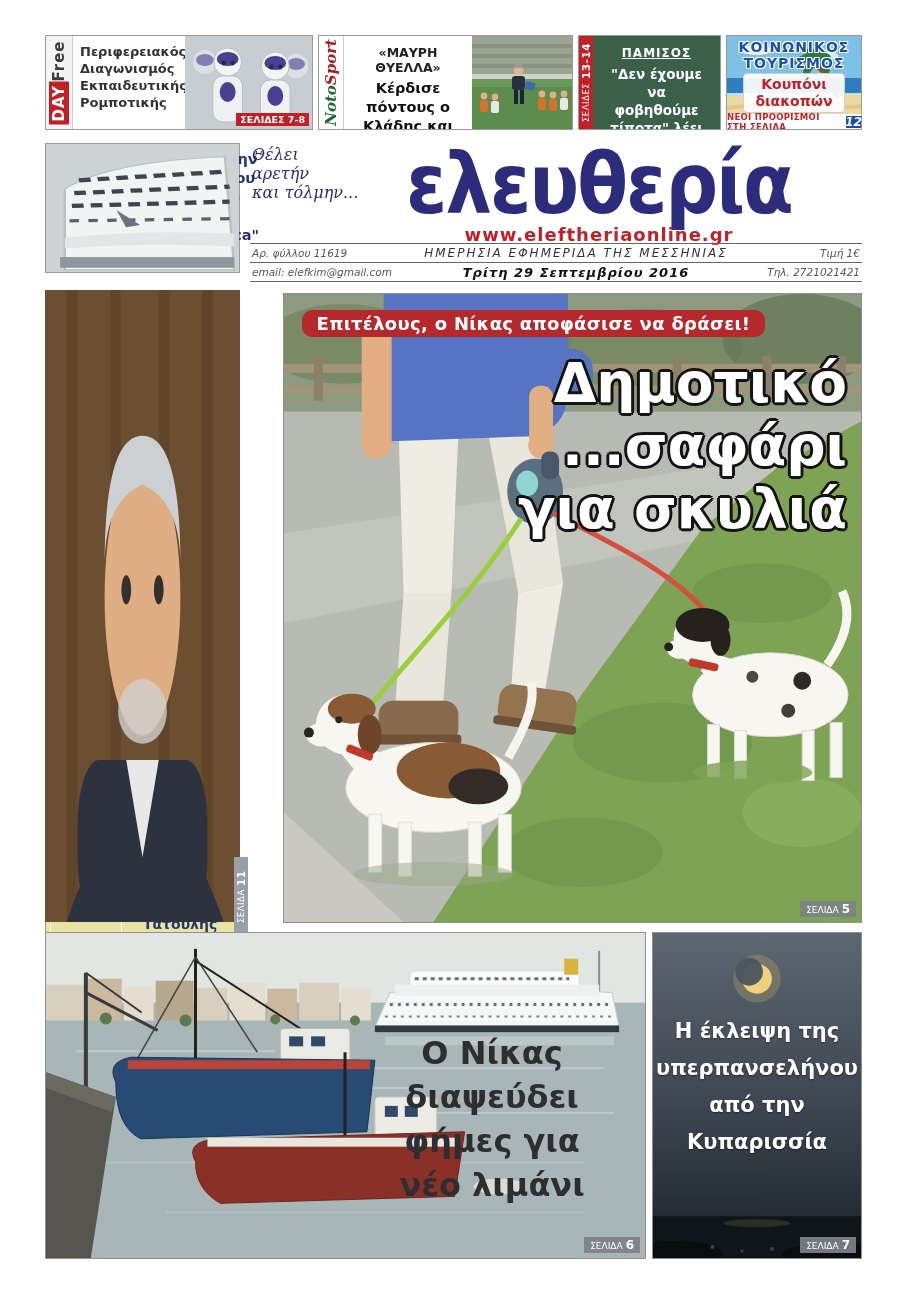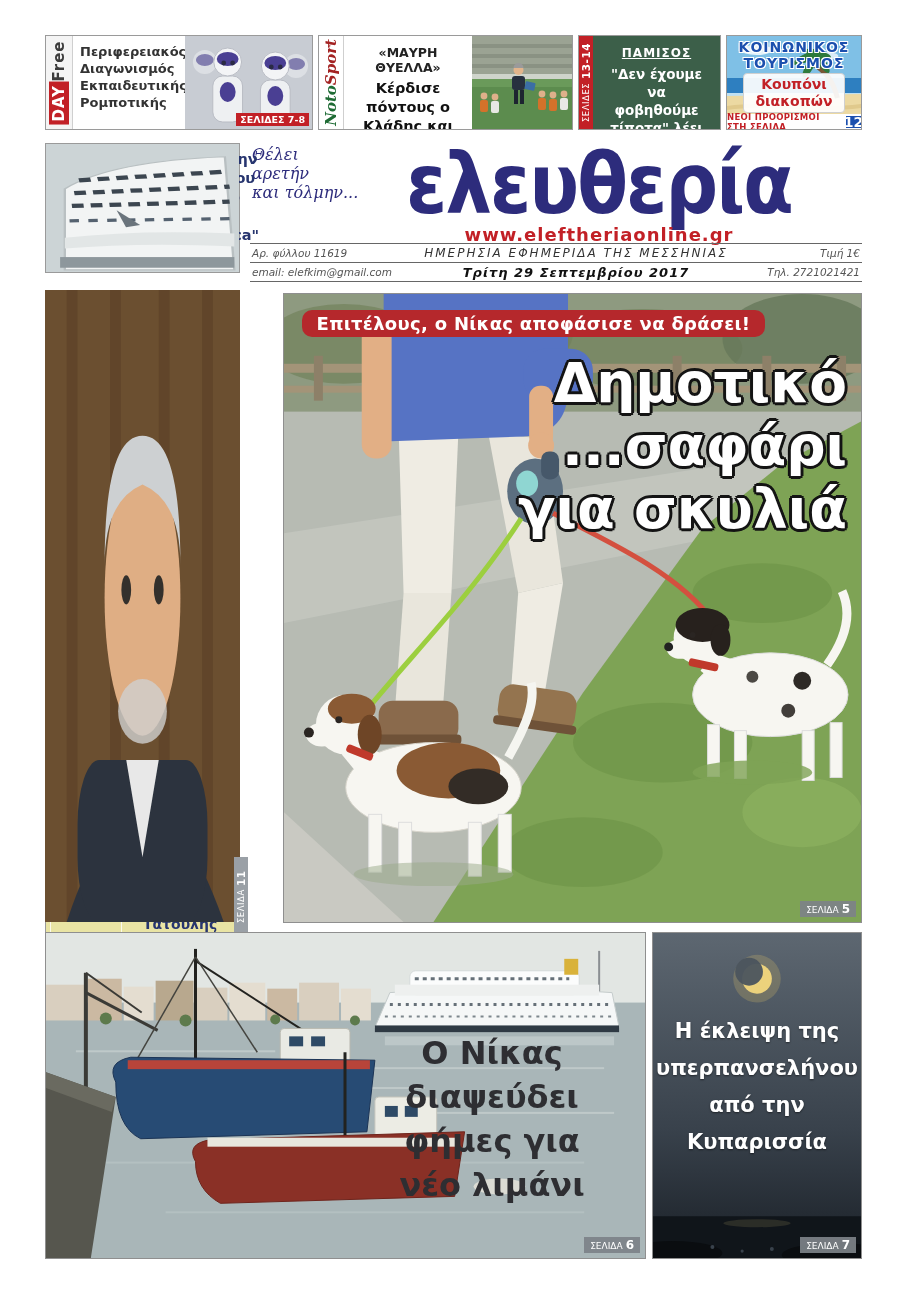--- a/index.html
+++ b/index.html
@@ -44,21 +44,21 @@
   .pam-head { font-size:13.5px; font-weight:bold; line-height:18px; }
 
   .promo-tourism { display:block; }
   .tour-bg { position:absolute; inset:0; }
   .tour-title { position:absolute; top:3px; left:0; right:0; text-align:center; font-size:14px; font-weight:bold; letter-spacing:1px; color:#1b4fae;
     text-shadow:-1px -1px 0 #fff,1px -1px 0 #fff,-1px 1px 0 #fff,1px 1px 0 #fff; line-height:16px; }
   .tour-coupon { position:absolute; top:37px; left:16px; right:16px; background:rgba(255,255,255,.92); border:1px solid #d0d0d0; border-radius:4px; text-align:center;
     color:#c22026; font-weight:bold; font-size:14px; line-height:17px; padding:2px 0; }
   .tour-footer { position:absolute; left:0; right:0; bottom:0; height:15px; background:#fff; display:flex; align-items:center; justify-content:center; gap:10px; }
   .tour-footer-text { color:#c22026; font-size:8.5px; font-weight:bold; letter-spacing:.3px; }
-  .tour-page { background:#1b4fae; color:#fff; font-size:14px; font-weight:bold; width:15px; height:12px; display:flex; align-items:center; justify-content:center; }
+  .tour-page { background:#1b4fae; color:#fff; font-size:12px; font-weight:bold; width:15px; height:12px; display:flex; align-items:center; justify-content:center;font-style:italic; }
 
   .photo-badge { position:absolute; right:3px; bottom:3px; background:#c22026; color:#fff; font-size:9.5px; font-weight:bold; padding:1px 4px; }
 
   
   .masthead { left:250px; top:140px; width:612px; height:145px; }
   .motto { position:absolute; left:2px; top:5px; font-family:"DejaVu Serif","Liberation Serif",serif; font-style:italic; font-size:16px; color:#2d2c7c; line-height:19px; }
   .logo { position:absolute; left:86px; top:-10px; width:526px; text-align:center; font-size:74px; font-weight:800; color:#2d2c7c;
     letter-spacing:-2px; transform:scaleY(1.12); transform-origin:top; line-height:96px; white-space:nowrap; }
   .site { position:absolute; left:86px; top:84px; width:526px; text-align:center; color:#c22026; font-weight:bold; font-size:18px; letter-spacing:1px; }
   .mh-rows { position:absolute; left:0; right:0; top:103px; border-bottom:1px solid #666;font-style:italic; }
@@ -246,21 +246,21 @@
   <div class="logo">ελευθερία</div>
   <div class="site">www.eleftheriaonline.gr</div>
   <div class="mh-rows">
     <div class="mh-row">
       <span class="l">Αρ. φύλλου 11619</span>
       <span class="c mh-sub">ΗΜΕΡΗΣΙΑ ΕΦΗΜΕΡΙΔΑ ΤΗΣ ΜΕΣΣΗΝΙΑΣ</span>
       <span class="r">Τιμή 1€</span>
     </div>
     <div class="mh-row">
       <span class="l">email: elefkim@gmail.com</span>
-      <span class="c mh-date">Τρίτη 29 Σεπτεμβρίου 2017</span>
+      <span class="c mh-date">Τρίτη 29 Σεπτεμβρίου 2016</span>
       <span class="r">Τηλ. 2721021421</span>
     </div>
   </div>
 </div>
 
 <div class="abs cruise">
   <div class="cruise-photo">
     <svg class="fill" viewBox="0 0 82 120" preserveAspectRatio="none">
       <rect width="82" height="120" fill="#ccd4d6"></rect>
       <path d="M8 118 L8 42 Q28 16 76 12 L80 118 Z" fill="#f2f4f4" stroke="#b9c0c2"></path>

